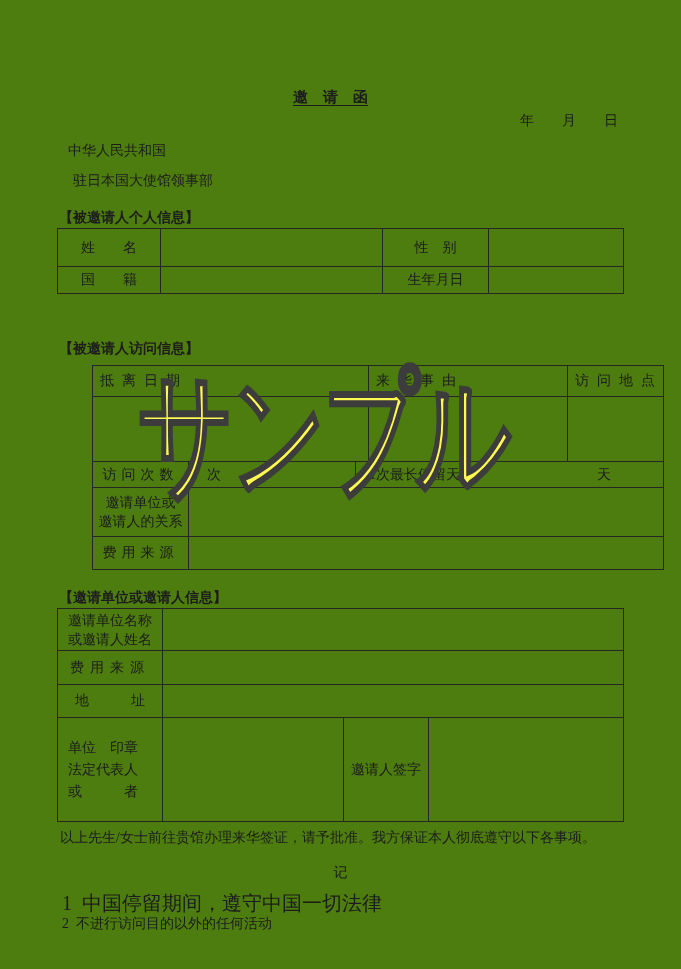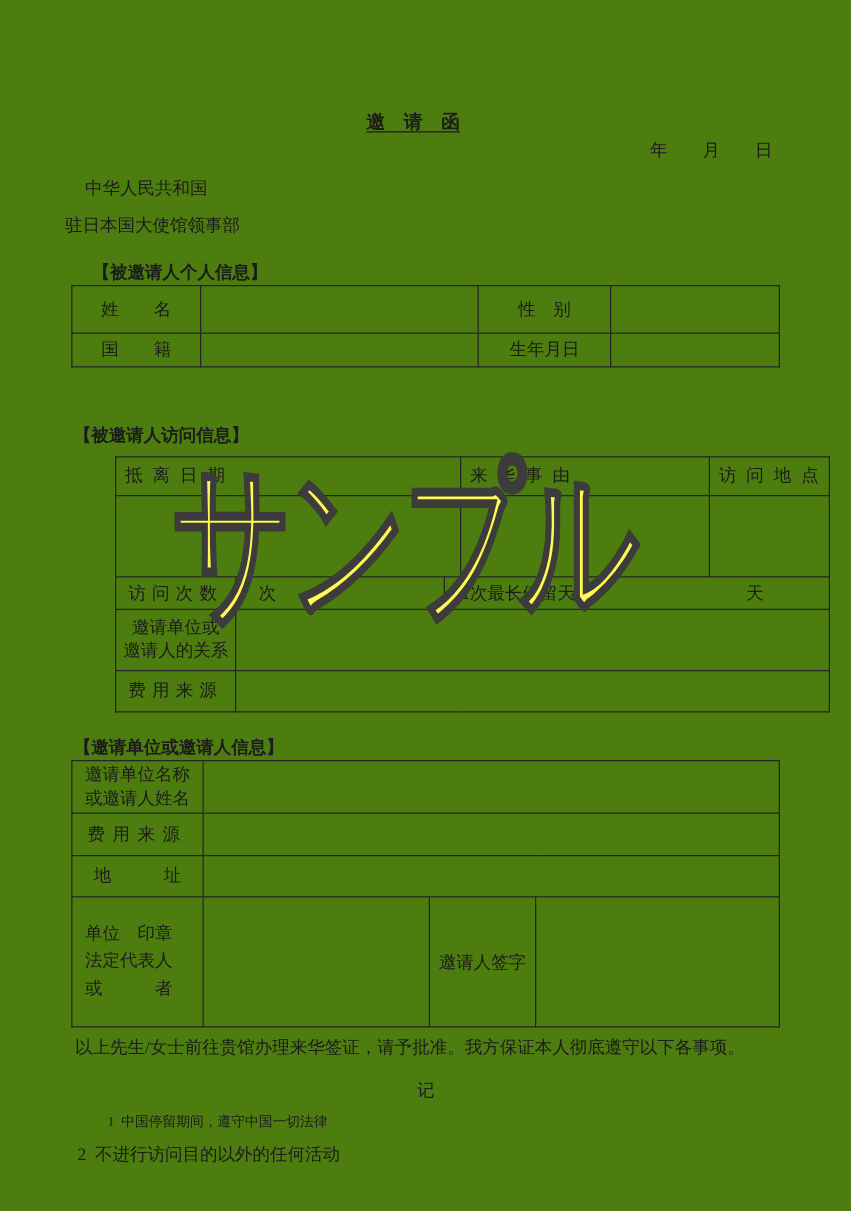--- a/index.html
+++ b/index.html
@@ -8,23 +8,23 @@
     font-family:"Liberation Serif","DejaVu Serif",serif;
     color:#1c1c1c;overflow:hidden;
   }
   .abs{position:absolute;}
   .doc-title{
     left:293px;top:88px;font-size:15px;font-weight:bold;
     text-decoration:underline;text-underline-offset:3px;white-space:pre;
   }
   .date-line{left:520px;top:112px;font-size:14px;white-space:pre;}
   .issuer1{left:68px;top:142px;font-size:14px;}
-  .issuer2{left:52px;top:172px;font-size:14px;}
+  .issuer2{left:73px;top:172px;font-size:14px;}
   .sec-head{font-size:14px;font-weight:bold;}
-  .h-personal{left:74px;top:209px;}
+  .h-personal{left:59px;top:209px;}
   .h-visit{left:59px;top:340px;}
   .h-inviter{left:59px;top:589px;}
 
   table{border-collapse:collapse;table-layout:fixed;}
   td{
     border:1px solid #262626;font-size:14px;vertical-align:middle;
     text-align:center;padding:0;overflow:hidden;white-space:nowrap;
   }
   .t1{left:57px;top:228px;}
   .t2{left:57px;top:365px;margin-left:35px;}
@@ -36,21 +36,21 @@
   .tl{text-align:left;padding-left:7px;}
   .two-line{white-space:normal;line-height:19px;}
   .unit-cell{text-align:left;padding-left:18px;}
   .maxstay-cell .inner{
     display:flex;justify-content:space-between;align-items:center;
     padding:0 52px 0 13px;
   }
   .seal-cell{text-align:left;padding-left:10px;white-space:normal;line-height:22px;}
   .pledge{left:60px;top:829px;font-size:14px;white-space:nowrap;}
   .note-title{left:0;top:864px;width:100%;text-align:center;font-size:14px;}
-  .note1{left:62px;top:890px;font-size:11px;white-space:pre;margin-left:24px;}
+  .note1{left:62px;top:890px;font-size:20px;white-space:pre;}
   .note2{left:62px;top:915px;font-size:14px;white-space:pre;}
   .watermark{
     left:138px;top:366px;z-index:5;
     font-family:"DejaVu Sans","Liberation Sans",sans-serif;
     font-weight:bold;font-size:120px;line-height:1;white-space:nowrap;
     transform:scale(0.78,1.13);transform-origin:0 0;letter-spacing:-4px;
   }
 </style>
 </head>
 <body>

